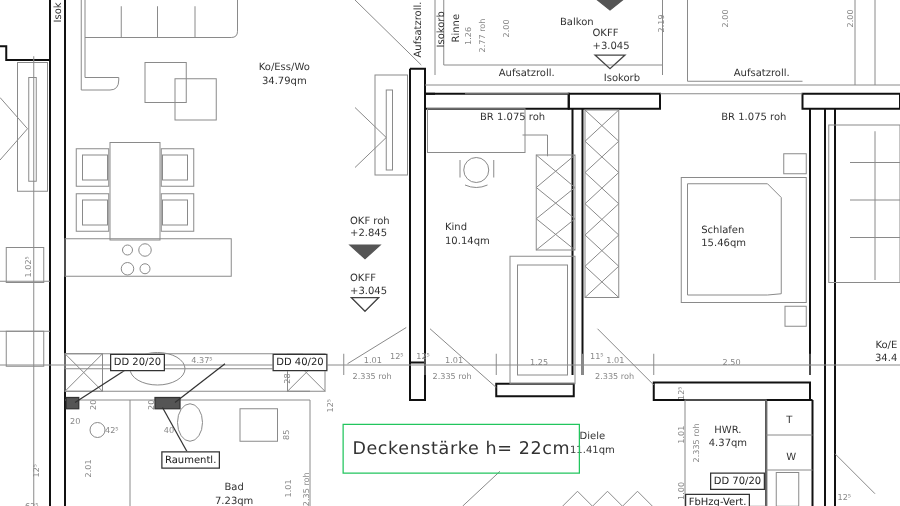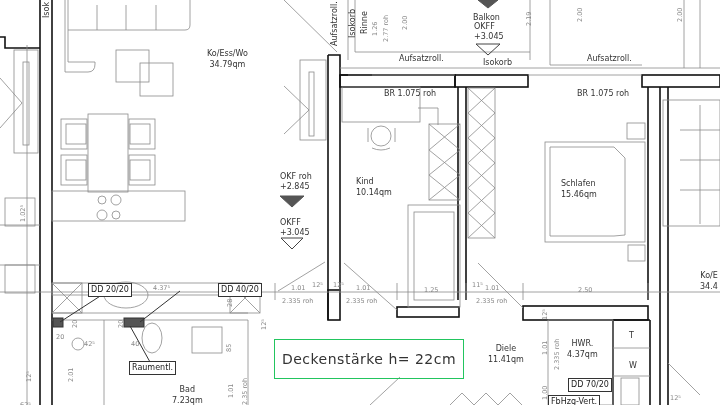--- a/index.html
+++ b/index.html
@@ -202,32 +202,32 @@
     <line x1="60" y1="322" x2="108" y2="291" stroke="#333"></line>
     <line x1="140" y1="322" x2="180" y2="291" stroke="#333"></line>
     <line x1="130" y1="326" x2="150" y2="362" stroke="#333"></line>
   </g>
 </svg>
 
 <div class="room" style="left:207px;top:48px;">
   <div>Ko/Ess/Wo</div>
   <div>34.79qm</div>
 </div>
-<div class="room" style="left:452px;top:12px;padding-left:21px;">
+<div class="room" style="left:427px;top:12px;padding-left:21px;">
   <div>Balkon</div>
 </div>
 <div class="room" style="left:356px;top:176px;text-align:left;">
   <div>Kind</div>
   <div>10.14qm</div>
 </div>
 <div class="room" style="left:561px;top:178px;text-align:left;">
   <div>Schlafen</div>
   <div>15.46qm</div>
 </div>
-<div class="room" style="left:488px;top:343px;">
+<div class="room" style="left:456px;top:343px;">
   <div>Diele</div>
   <div>11.41qm</div>
 </div>
 <div class="room" style="left:567px;top:338px;">
   <div>HWR.</div>
   <div>4.37qm</div>
 </div>
 <div class="room" style="left:172px;top:384px;">
   <div>Bad</div>
   <div>7.23qm</div>

